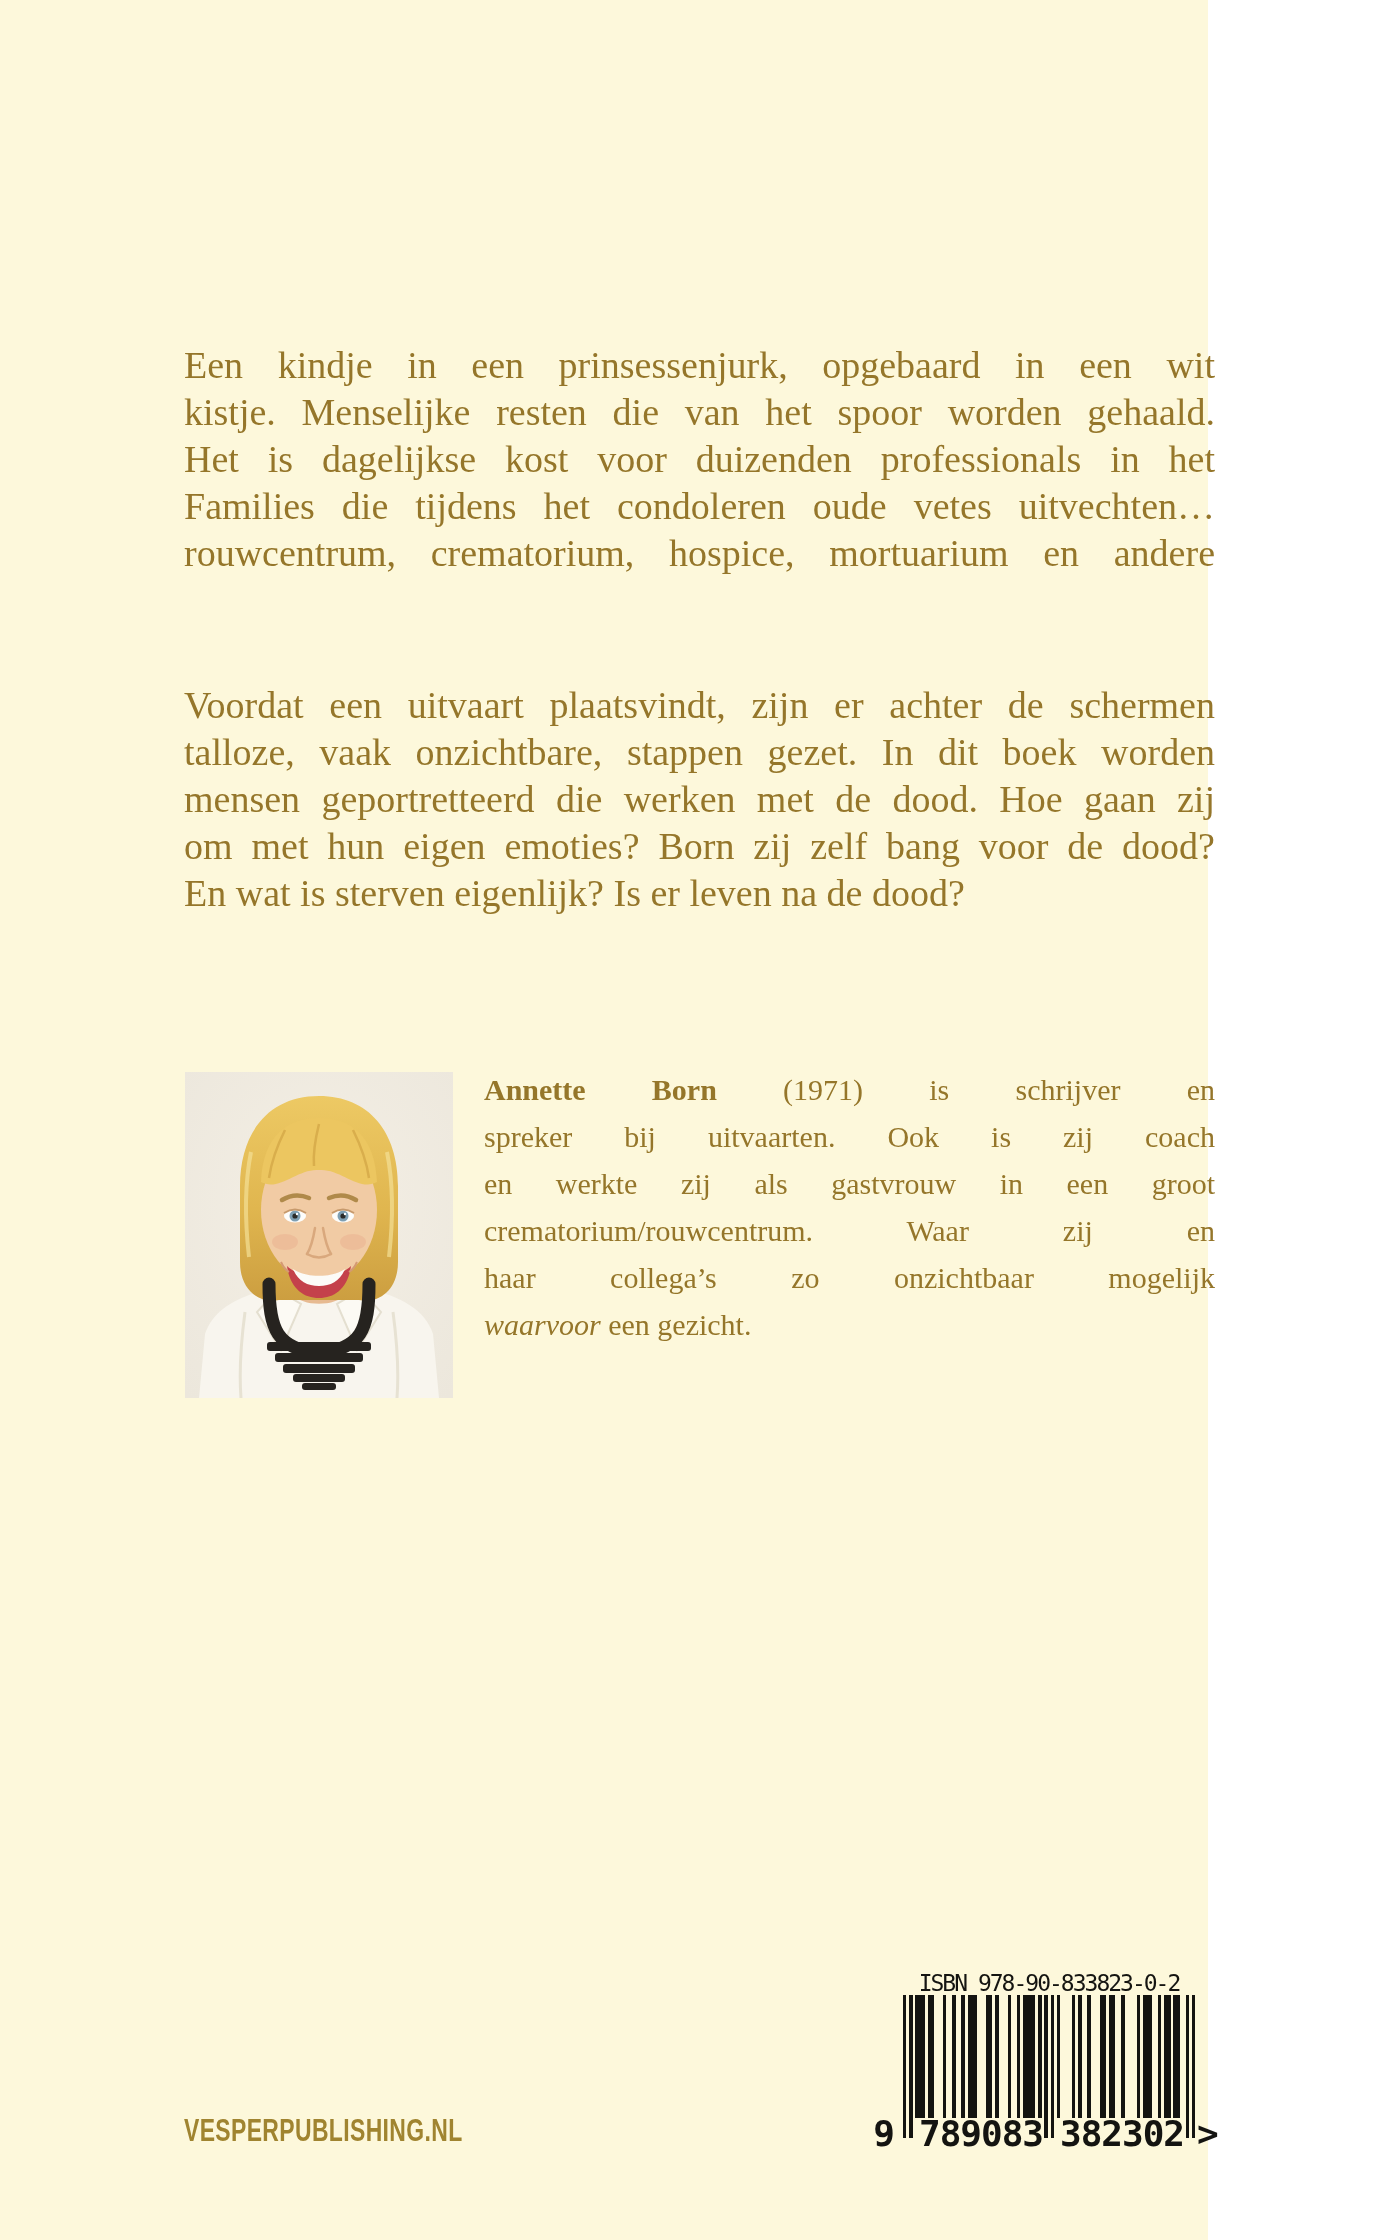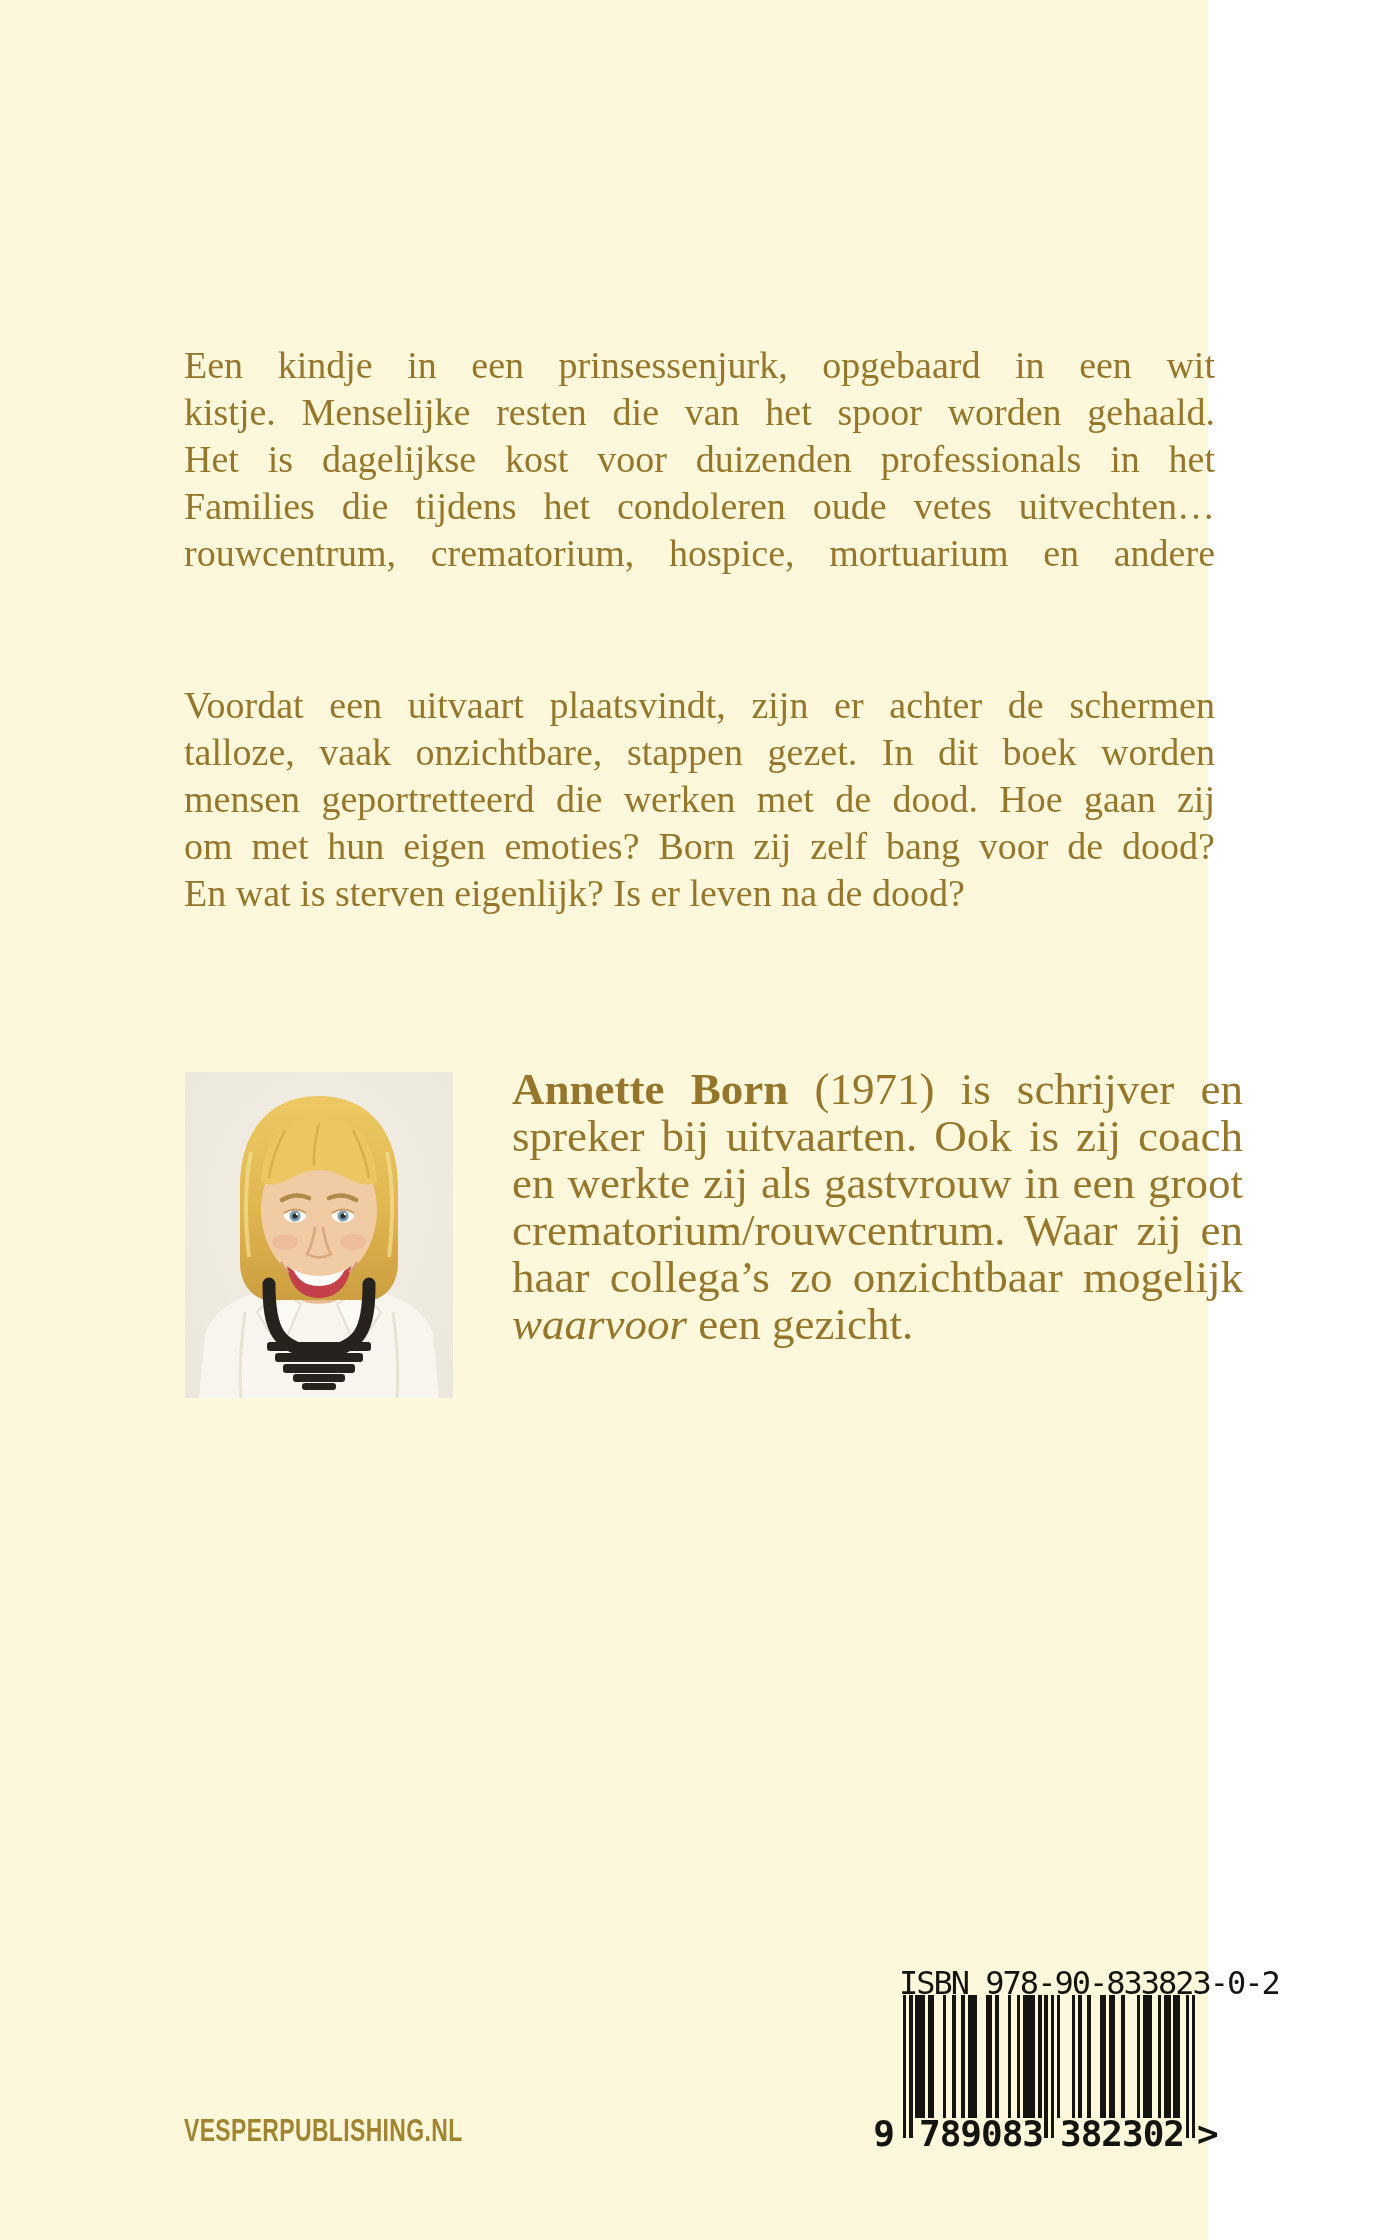--- a/index.html
+++ b/index.html
@@ -48,24 +48,23 @@
     height: 326px;
     margin: 0;
   }
   .photo svg { display: block; }
 
   .bio {
     position: absolute;
     left: 484px;
     top: 1066px;
     width: 731px;
-    font-size: 45px;
+    font-size: 30px;
     line-height: 47px;
     color: var(--ink, #95762A);
-    margin-left: 28px;
   }
   .bio .b { font-weight: bold; }
   .bio .i { font-style: italic; }
 
   
   .publisher {
     position: absolute;
     left: 184px;
     top: 2115px;
     font-family: "Liberation Sans", sans-serif;
@@ -88,21 +87,21 @@
     height: 190px;
     color: var(--barcode-ink, #141411);
   }
   .isbn {
     position: absolute;
     left: 41px;
     top: 0;
     width: 300px;
     text-align: center;
     font-family: "DejaVu Sans Mono", "Liberation Mono", monospace;
-    font-size: 32px;
+    font-size: 23px;
     line-height: 26px;
     letter-spacing: -2px;
     white-space: nowrap;
   }
   .bars {
     position: absolute;
     left: 45px;
     top: 25px;
   }
   .bars rect { fill: var(--barcode-ink, #141411); }

